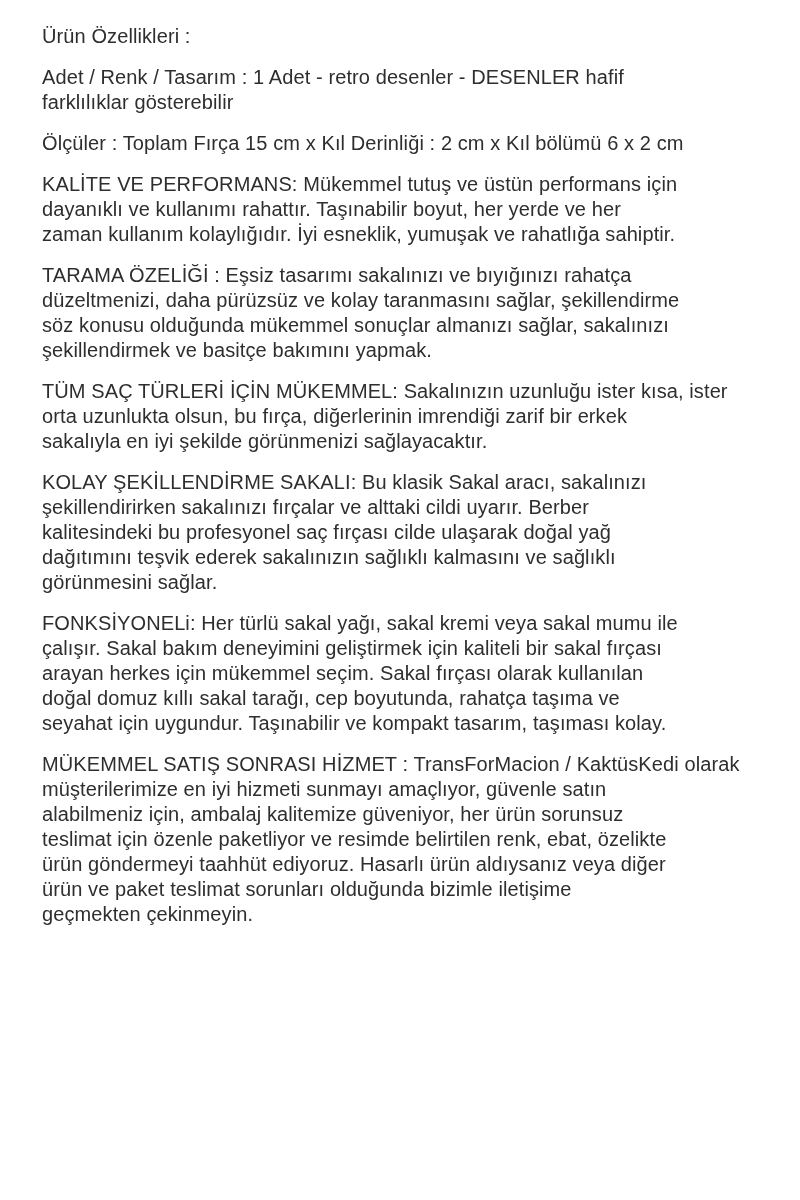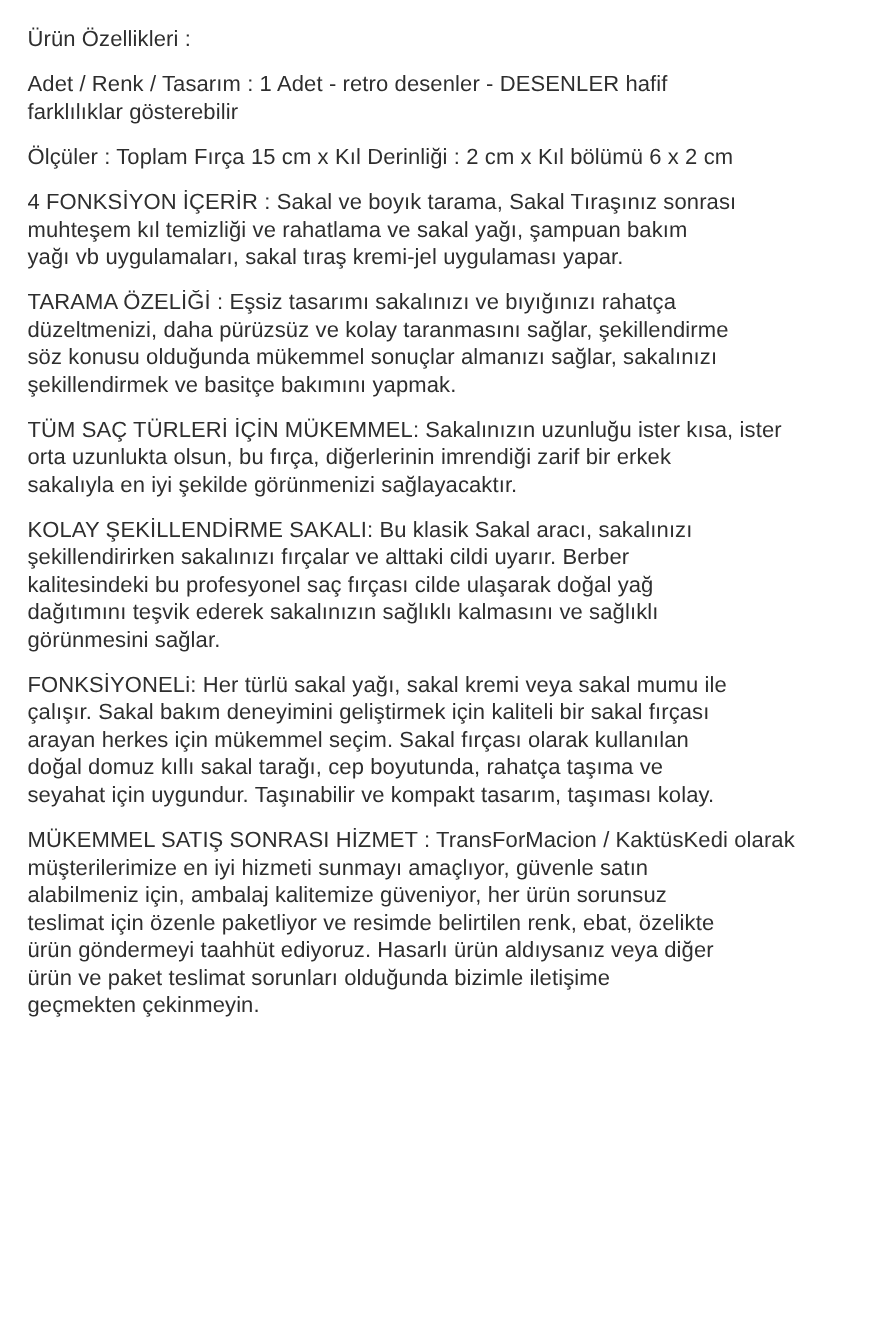--- a/index.html
+++ b/index.html
@@ -12,21 +12,21 @@
     width: 800px;
     height: 1200px;
     overflow: hidden;
     font-family: "Liberation Sans", "DejaVu Sans", sans-serif;
     color: #2e2e2e;
   }
   main.description-page {
     box-sizing: border-box;
     width: 800px;
     min-height: 1200px;
-    padding: 24px 8px 0 25px;
+    padding: 24px 8px 0 42px;
     background: #ffffff;
   }
   .para {
     margin: 0 0 16px 0;
     font-size: 20px;
     line-height: 25px;
     font-weight: 400;
     letter-spacing: 0.1px;
     white-space: pre-line;      
     max-width: 766px;
@@ -40,24 +40,24 @@
 <body>
 
 <main class="description-page">
   <p class="para">Ürün Özellikleri :</p>
 
   <p class="para">Adet / Renk / Tasarım : 1 Adet - retro desenler - DESENLER hafif
 farklılıklar gösterebilir</p>
 
   <p class="para">Ölçüler : Toplam Fırça 15 cm x Kıl Derinliği : 2 cm x Kıl bölümü 6 x 2 cm</p>
 
+  <p class="para">KALİTE VE PERFORMANS: Mükemmel tutuş ve üstün performans için
+dayanıklı ve kullanımı rahattır. Taşınabilir boyut, her yerde ve her
+zaman kullanım kolaylığıdır. İyi esneklik, yumuşak ve rahatlığa sahiptir.</p>
 
-  <p class="para">4 FONKSİYON İÇERİR : Sakal ve boyık tarama, Sakal Tıraşınız sonrası
-muhteşem kıl temizliği ve rahatlama ve sakal yağı, şampuan bakım
-yağı vb uygulamaları, sakal tıraş kremi-jel uygulaması yapar.</p>
 
 
   <p class="para">TARAMA ÖZELİĞİ : Eşsiz tasarımı sakalınızı ve bıyığınızı rahatça
 düzeltmenizi, daha pürüzsüz ve kolay taranmasını sağlar, şekillendirme
 söz konusu olduğunda mükemmel sonuçlar almanızı sağlar, sakalınızı
 şekillendirmek ve basitçe bakımını yapmak.</p>
 
   <p class="para">TÜM SAÇ TÜRLERİ İÇİN MÜKEMMEL: Sakalınızın uzunluğu ister kısa, ister
 orta uzunlukta olsun, bu fırça, diğerlerinin imrendiği zarif bir erkek
 sakalıyla en iyi şekilde görünmenizi sağlayacaktır.</p>

